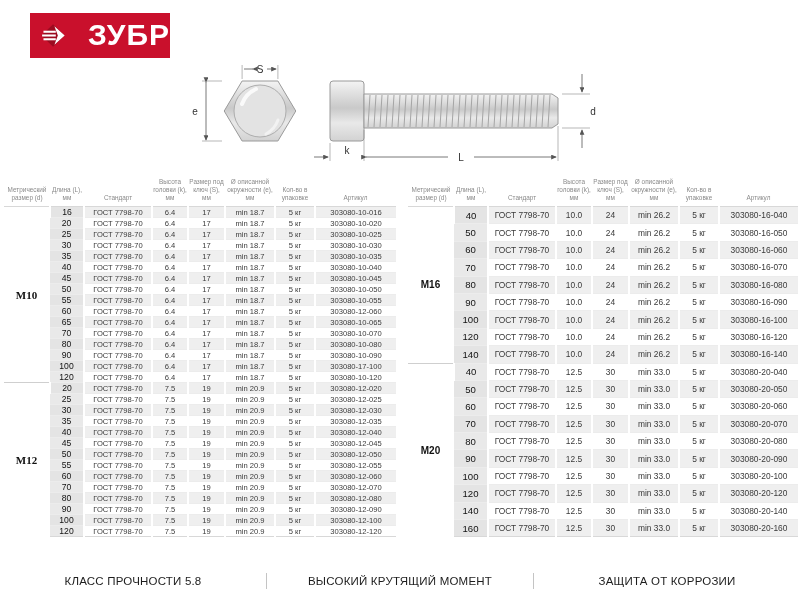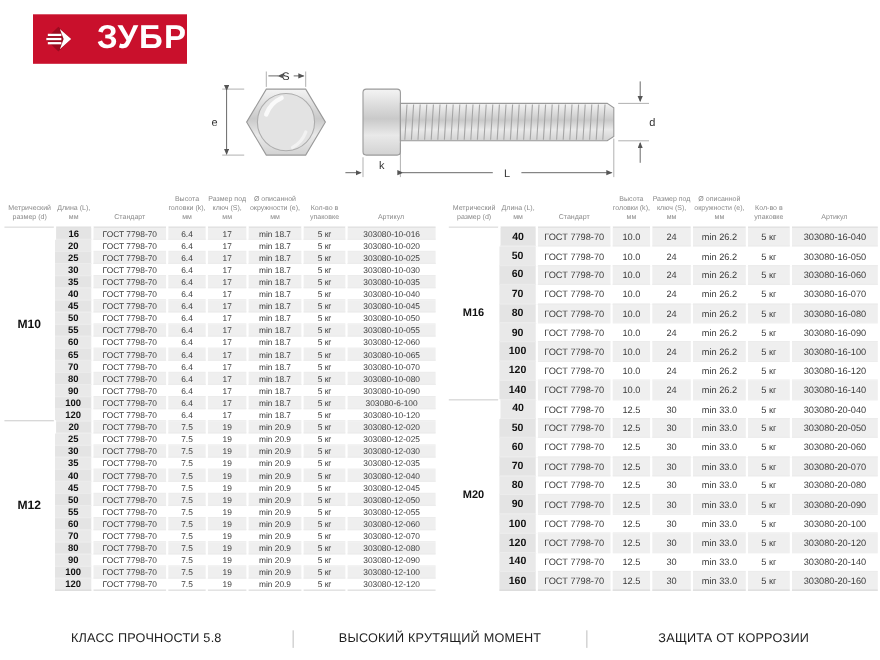--- a/index.html
+++ b/index.html
@@ -19,23 +19,23 @@
   .spec-table { position:absolute; top:176px; border-collapse:collapse; table-layout:fixed; }
   #left-table  { left:4px;   width:392px; }
   #right-table { left:408px; width:390px; }
   .spec-table th { font-size:6.4px; font-weight:normal; color:#8a8a8a; text-align:center; vertical-align:bottom; line-height:1.25; padding:2px 1px 4px; border-bottom:1px solid #d8d8d8; }
   .spec-table td { text-align:center; vertical-align:middle; padding:0 1px; color:#3a3a3a; border-left:2px solid #fff; border-bottom:1px solid #ececec; }
   .spec-table td:first-child, .spec-table th:first-child { border-left:none; }
   #left-table  td { height:10.5px; font-size:7.6px; }
   #right-table td { height:17.4px; font-size:8.4px; }
   .spec-table tr.stripe td { background:#efefef; }
   .spec-table td.size-cell { background:#fff !important; border-bottom:none; font-weight:bold; color:#111; }
-  #left-table  td.size-cell { font-size:11px; }
+  #left-table  td.size-cell { font-size:11px;font-family:Liberation Serif, serif; }
   #right-table td.size-cell { font-size:10px;margin-top:32px; }
-  .spec-table td.len-cell { font-weight:bold; color:#111; background:#e9e9e9; }
+  .spec-table td.len-cell { font-weight:normal; color:#111; background:#e9e9e9; }
   #left-table  td.len-cell { font-size:8.6px; }
   #right-table td.len-cell { font-size:9.6px; }
   .spec-table tr.stripe td.len-cell { background:#e4e4e4; }
   .spec-table tr.section-start td { border-top:1px solid #cfcfcf; }
   .spec-table tbody tr:last-child td { border-bottom:1px solid #d8d8d8; }
   .spec-table tbody tr:last-child td.size-cell { border-bottom:none; }
 
   
   .footer { position:absolute; left:0; top:566px; width:800px; height:30px; display:flex; align-items:center; }
   .footer-item { flex:1; text-align:center; font-weight:normal; font-size:11.5px; color:#1d1d1d; letter-spacing:0.2px; }
@@ -292,21 +292,21 @@
           <td>5 кг</td>
           <td>303080-10-090</td>
         </tr>
         <tr class="stripe">
           <td class="len-cell">100</td>
           <td>ГОСТ 7798-70</td>
           <td>6.4</td>
           <td>17</td>
           <td>min 18.7</td>
           <td>5 кг</td>
-          <td>303080-6-100</td>
+          <td>303080-17-100</td>
         </tr>
         <tr>
           <td class="len-cell">120</td>
           <td>ГОСТ 7798-70</td>
           <td>6.4</td>
           <td>17</td>
           <td>min 18.7</td>
           <td>5 кг</td>
           <td>303080-10-120</td>
         </tr>

